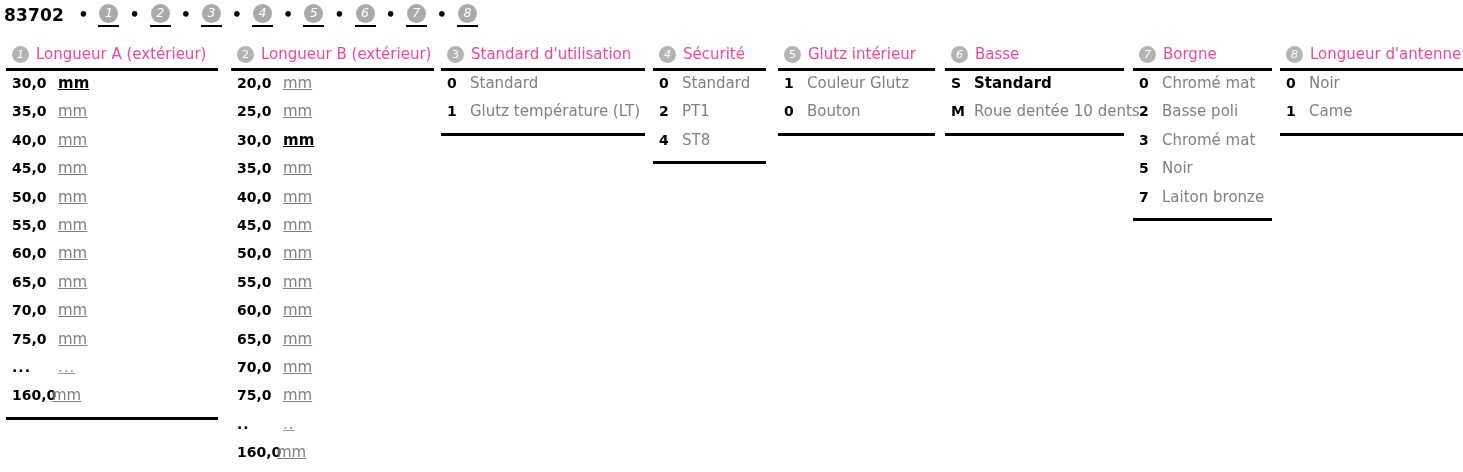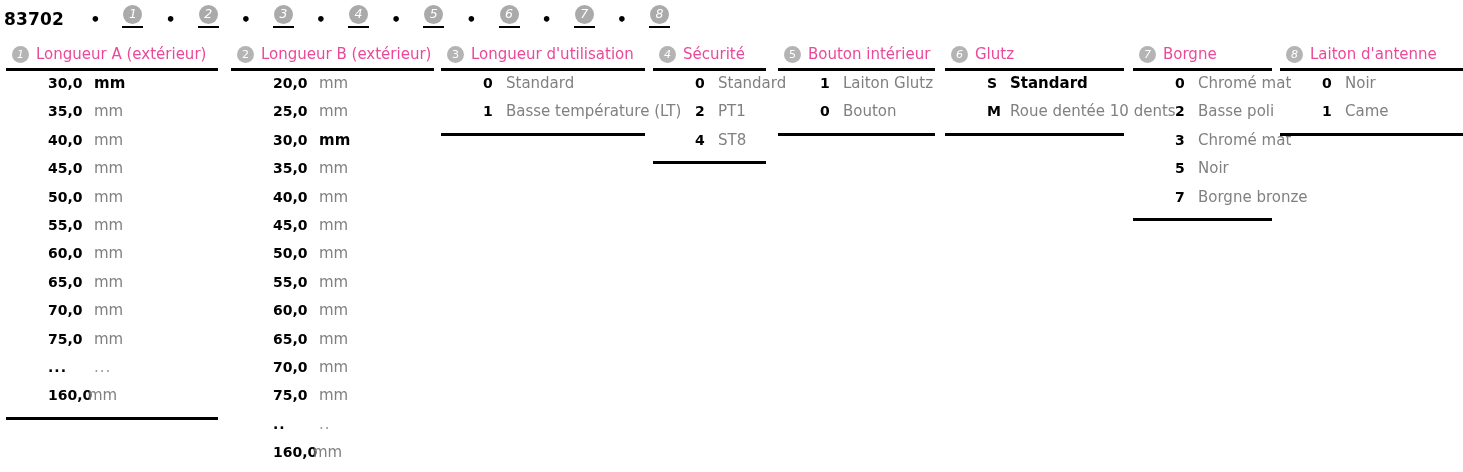--- a/index.html
+++ b/index.html
@@ -15,22 +15,22 @@
     overflow: hidden;
   }
 
   
   #code-line {
     position: absolute;
     left: 4px;
     top: 2px;
     height: 26px;
     display: flex;
-    align-items: flex-end;
-    gap: 16px;
+    align-items: center;
+    gap: 4px;
   }
   #code-line .code-text {
     font-size: 17px;
     font-weight: bold;
     letter-spacing: 0.2px;
     line-height: 1;
     padding-right: 4px;
   }
   #code-line .sep {
     font-size: 16px;
@@ -115,42 +115,41 @@
   .opt-list {
     padding-top: 5px;
   }
   .opt {
     display: flex;
     align-items: baseline;
     height: 28.4px;
     padding-left: 6px;
     box-sizing: border-box;
     white-space: nowrap;
-    margin-left: 36px;
   }
   .opt .key {
     font-size: 14px;
     font-weight: bold;
     color: #000000;
     flex: 0 0 auto;
     line-height: 1;
   }
   .opt .val {
     font-size: 15px;
     color: #808080;
     line-height: 1;
     flex: 0 0 auto;
   }
   .opt.sel .val {
     color: #000000;
     font-weight: bold;
   }
   
   .opt.dim .key { width: 40px; }
-  .opt.dim .val { padding-left: 6px; }
+  .opt.dim .val { padding-left: 6px; text-decoration: underline; }
   .opt.dim.tight .val { padding-left: 0px; }
   
   .opt.code .key { width: 17px; }
   .opt.code .val { padding-left: 6px; }
 
   .ell .key,
   .ell .val {
     letter-spacing: 1px;
   }
   .ell .key { color: #000; font-weight: bold; font-size: 14px; }
@@ -323,31 +322,31 @@
         </div>
         <div class="opt dim tight">
           <span class="key">160,0</span>
           <span class="val">mm</span>
         </div>
       </div>
     </div>
     <div class="col" style="left: 441px; width: 204px;">
       <div class="col-head">
         <span class="hbadge">3</span>
-        <span class="htitle">Longueur d'utilisation</span>
+        <span class="htitle">Standard d'utilisation</span>
       </div>
       <div class="col-rule"></div>
       <div class="opt-list">
         <div class="opt code">
           <span class="key">0</span>
           <span class="val">Standard</span>
         </div>
         <div class="opt code">
           <span class="key">1</span>
-          <span class="val">Basse température (LT)</span>
+          <span class="val">Glutz température (LT)</span>
         </div>
       </div>
       <div class="col-rule bottom"></div>
     </div>
     <div class="col" style="left: 653px; width: 113px;">
       <div class="col-head">
         <span class="hbadge ital">4</span>
         <span class="htitle">Sécurité</span>
       </div>
       <div class="col-rule"></div>
@@ -363,39 +362,39 @@
         <div class="opt code">
           <span class="key">4</span>
           <span class="val">ST8</span>
         </div>
       </div>
       <div class="col-rule bottom"></div>
     </div>
     <div class="col" style="left: 778px; width: 157px;">
       <div class="col-head">
         <span class="hbadge">5</span>
-        <span class="htitle">Bouton intérieur</span>
+        <span class="htitle">Glutz intérieur</span>
       </div>
       <div class="col-rule"></div>
       <div class="opt-list">
         <div class="opt code">
           <span class="key">1</span>
-          <span class="val">Laiton Glutz</span>
+          <span class="val">Couleur Glutz</span>
         </div>
         <div class="opt code">
           <span class="key">0</span>
           <span class="val">Bouton</span>
         </div>
       </div>
       <div class="col-rule bottom"></div>
     </div>
     <div class="col" style="left: 945px; width: 179px;">
       <div class="col-head">
         <span class="hbadge ital">6</span>
-        <span class="htitle">Glutz</span>
+        <span class="htitle">Basse</span>
       </div>
       <div class="col-rule"></div>
       <div class="opt-list">
         <div class="opt code sel">
           <span class="key">S</span>
           <span class="val">Standard</span>
         </div>
         <div class="opt code">
           <span class="key">M</span>
           <span class="val">Roue dentée 10 dents</span>
@@ -421,29 +420,29 @@
         <div class="opt code">
           <span class="key">3</span>
           <span class="val">Chromé mat</span>
         </div>
         <div class="opt code">
           <span class="key">5</span>
           <span class="val">Noir</span>
         </div>
         <div class="opt code">
           <span class="key">7</span>
-          <span class="val">Borgne bronze</span>
+          <span class="val">Laiton bronze</span>
         </div>
       </div>
       <div class="col-rule bottom"></div>
     </div>
     <div class="col" style="left: 1280px; width: 183px;">
       <div class="col-head">
         <span class="hbadge ital">8</span>
-        <span class="htitle">Laiton d'antenne</span>
+        <span class="htitle">Longueur d'antenne</span>
       </div>
       <div class="col-rule"></div>
       <div class="opt-list">
         <div class="opt code">
           <span class="key">0</span>
           <span class="val">Noir</span>
         </div>
         <div class="opt code">
           <span class="key">1</span>
           <span class="val">Came</span>

